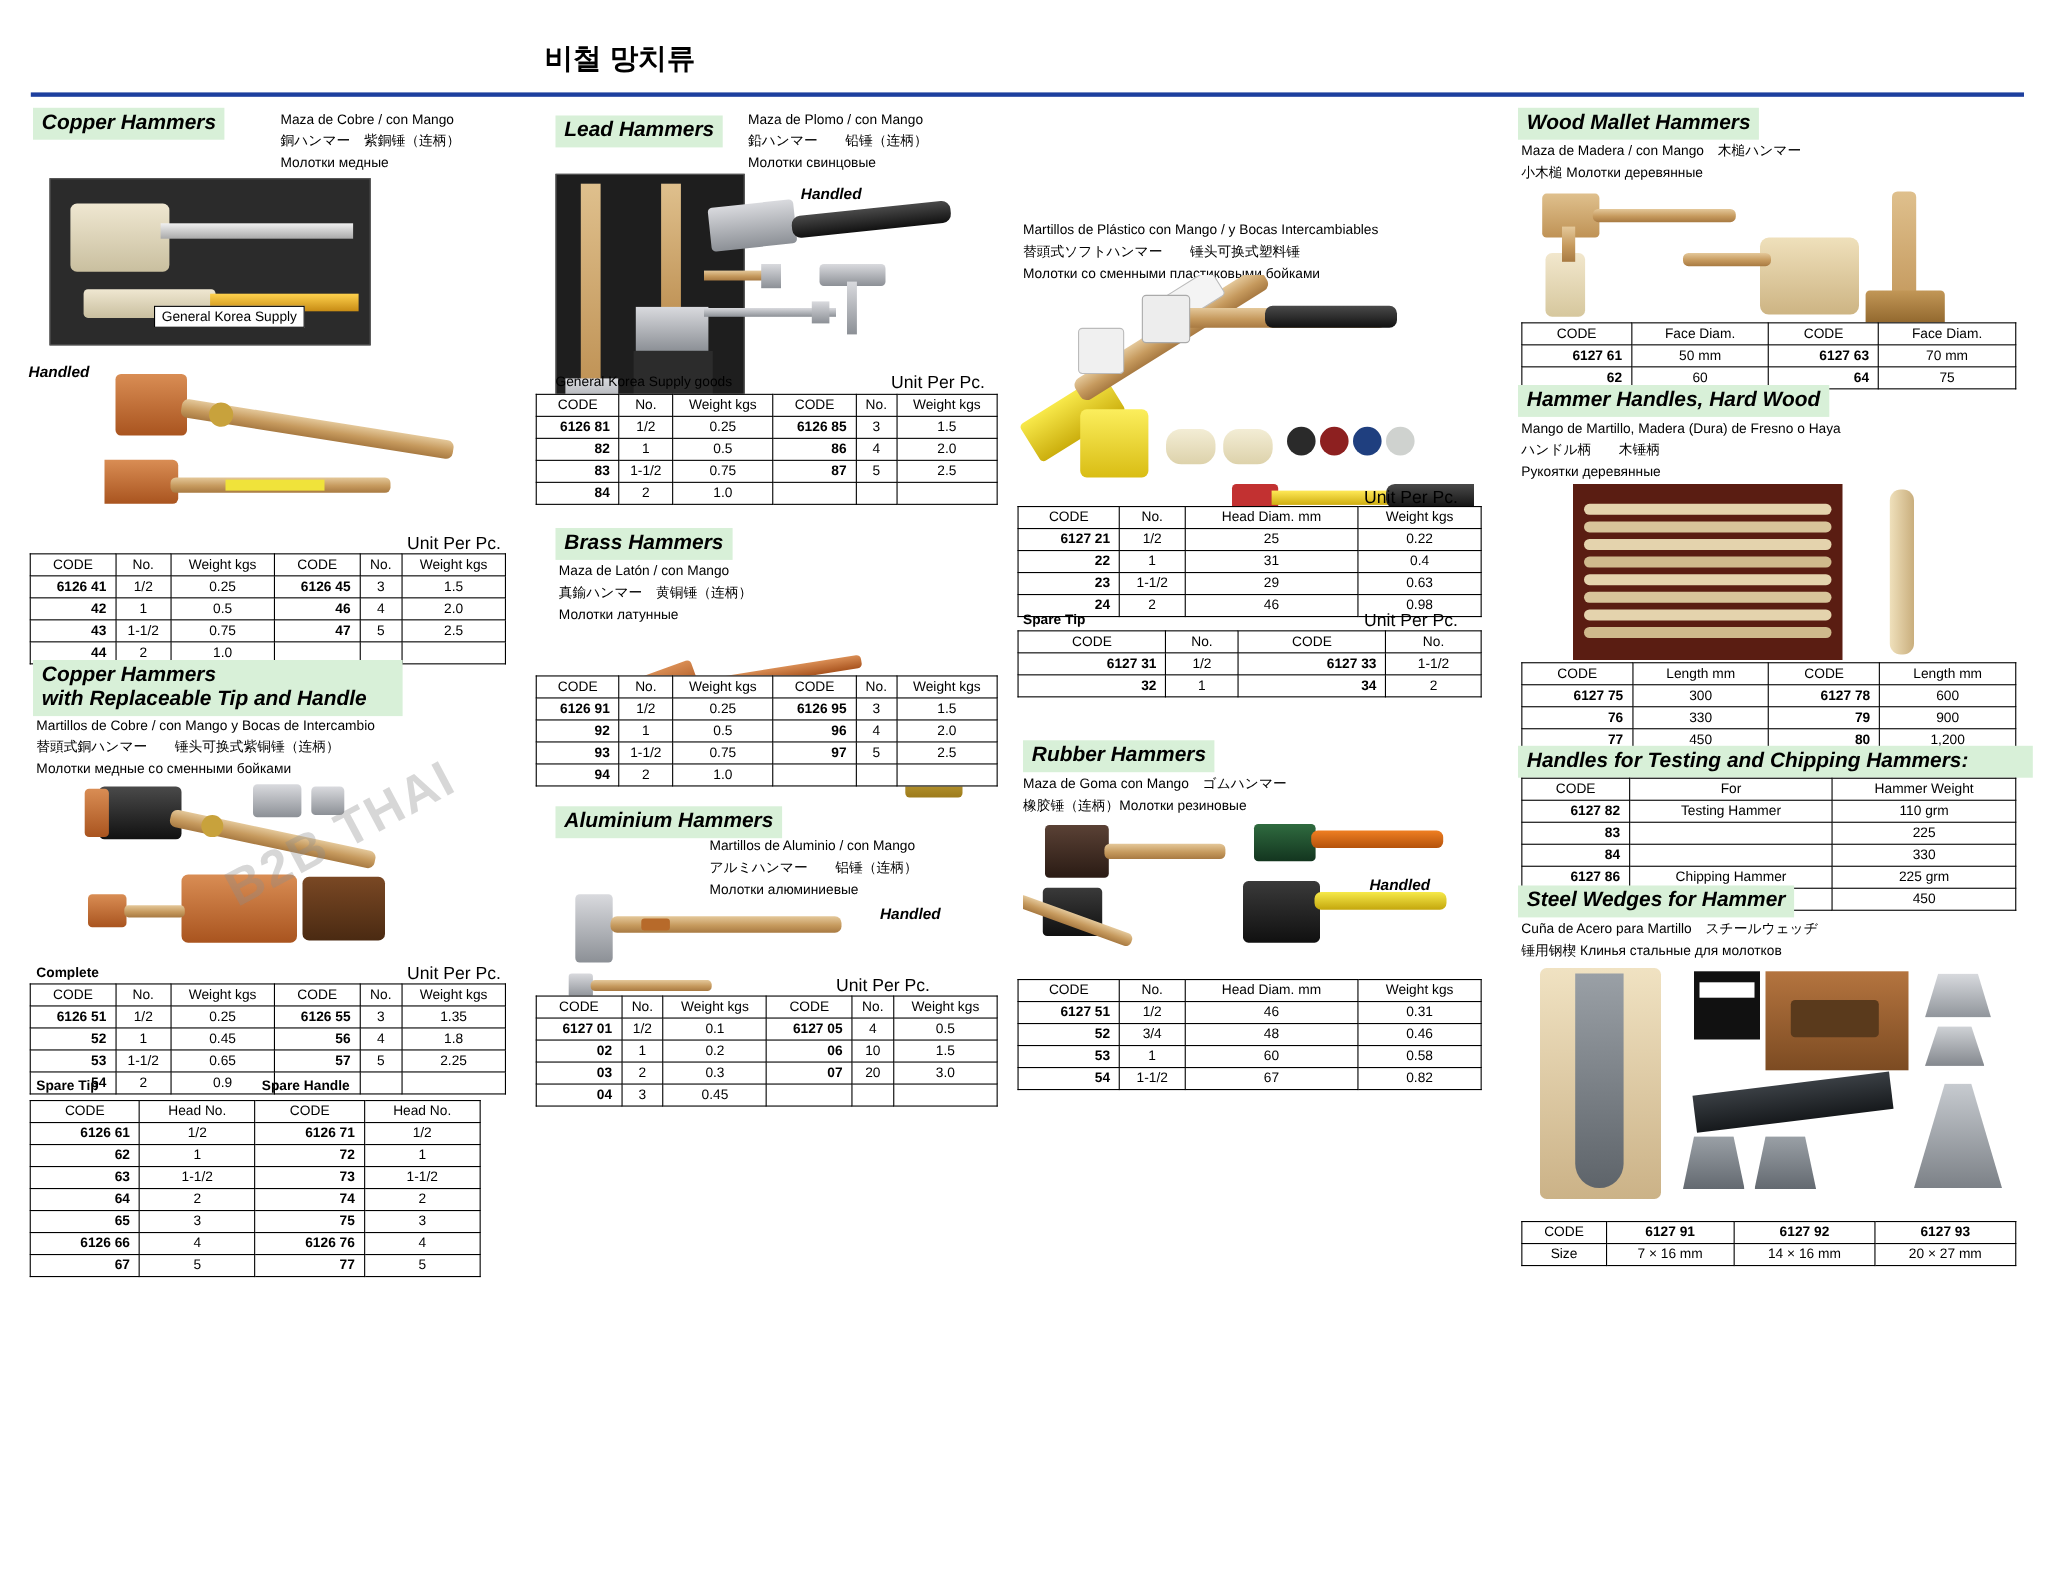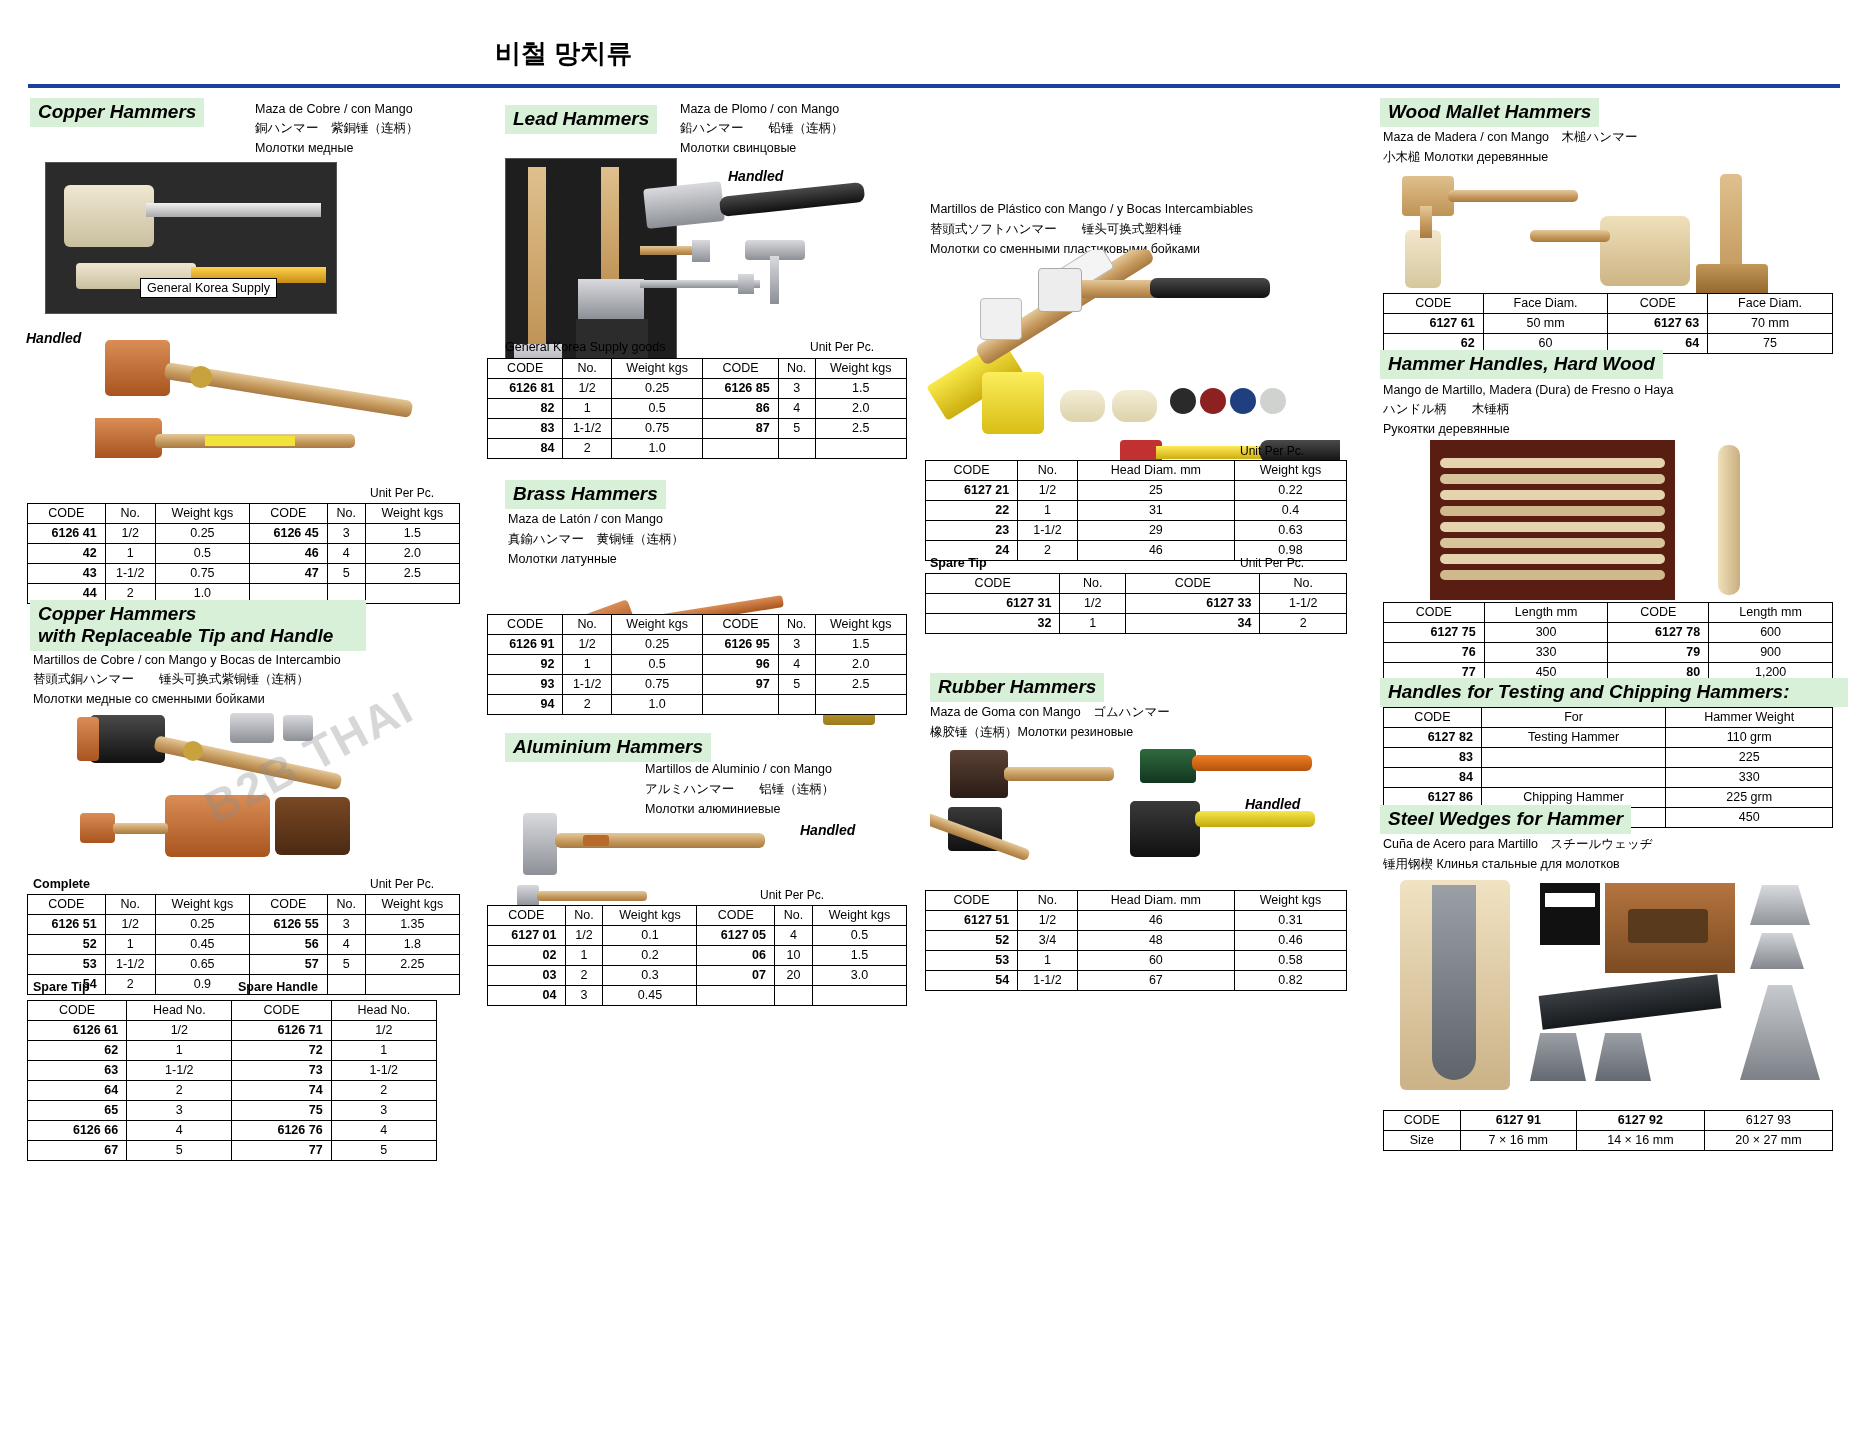--- a/index.html
+++ b/index.html
@@ -36,21 +36,21 @@
     white-space:nowrap;
   }
   .sec-head.two{line-height:1.15;}
   .sub{
     position:absolute;font-size:12.5px;line-height:1.45;white-space:nowrap;
   }
   .lbl{
     position:absolute;font-size:14px;font-weight:bold;font-style:italic;
   }
   .small-note{position:absolute;font-size:12.5px;text-align:center;}
-  .unit{position:absolute;font-size:12px;}
+  .unit{position:absolute;font-size:16px;}
 
   
   table.t{
     position:absolute;border-collapse:collapse;font-size:12.5px;
     background:#fff;
   }
   table.t th, table.t td{
     border:1px solid #000;
     padding:1px 4px;
     text-align:center;
@@ -763,21 +763,21 @@
     <div style="position:absolute;left:205px;top:158px;width:56px;height:48px;background:linear-gradient(180deg,#9aa0a6,#636970);clip-path:polygon(18% 0,82% 0,100% 100%,0 100%);"></div>
     <div style="position:absolute;left:350px;top:110px;width:80px;height:95px;background:linear-gradient(180deg,#c7cbd0,#7c8187);clip-path:polygon(35% 0,65% 0,100% 100%,0 100%);"></div>
   </div>
 
   <table class="t" id="tbl-wedges" style="left:1383px;top:1110px;width:450px;">
       <tbody>
         <tr>
           <th style="">CODE</th>
           <th style="font-weight:bold;">6127 91</th>
           <th style="font-weight:bold;">6127 92</th>
-          <th style="font-weight:normal;">6127 93</th>
+          <th style="font-weight:bold;">6127 93</th>
         </tr>
         <tr>
           <td>Size</td>
           <td>7 × 16 mm</td>
           <td>14 × 16 mm</td>
           <td>20 × 27 mm</td>
         </tr>
       </tbody>
     </table>
 

